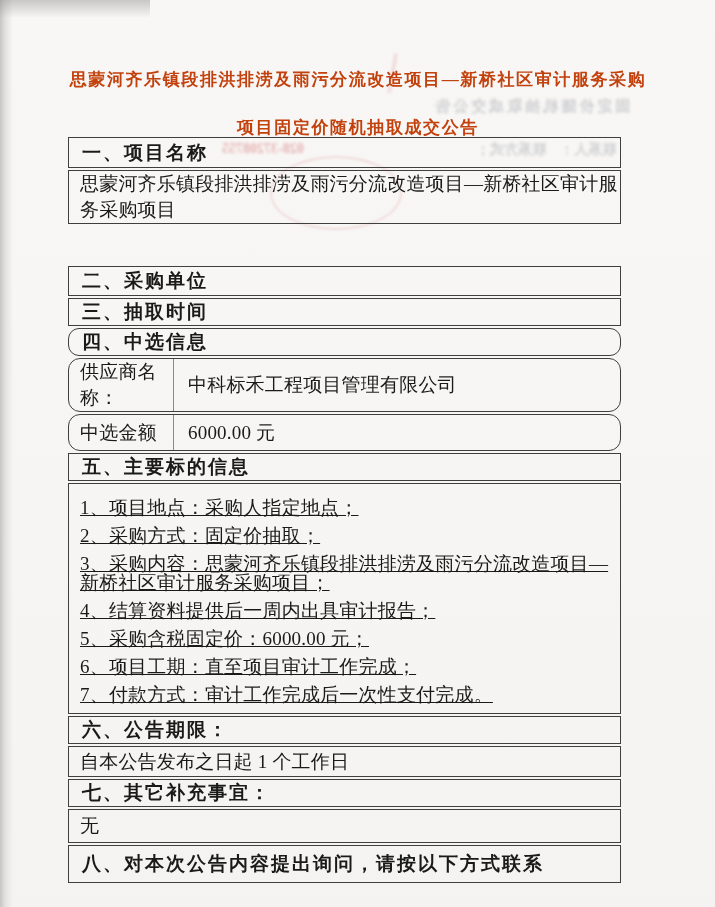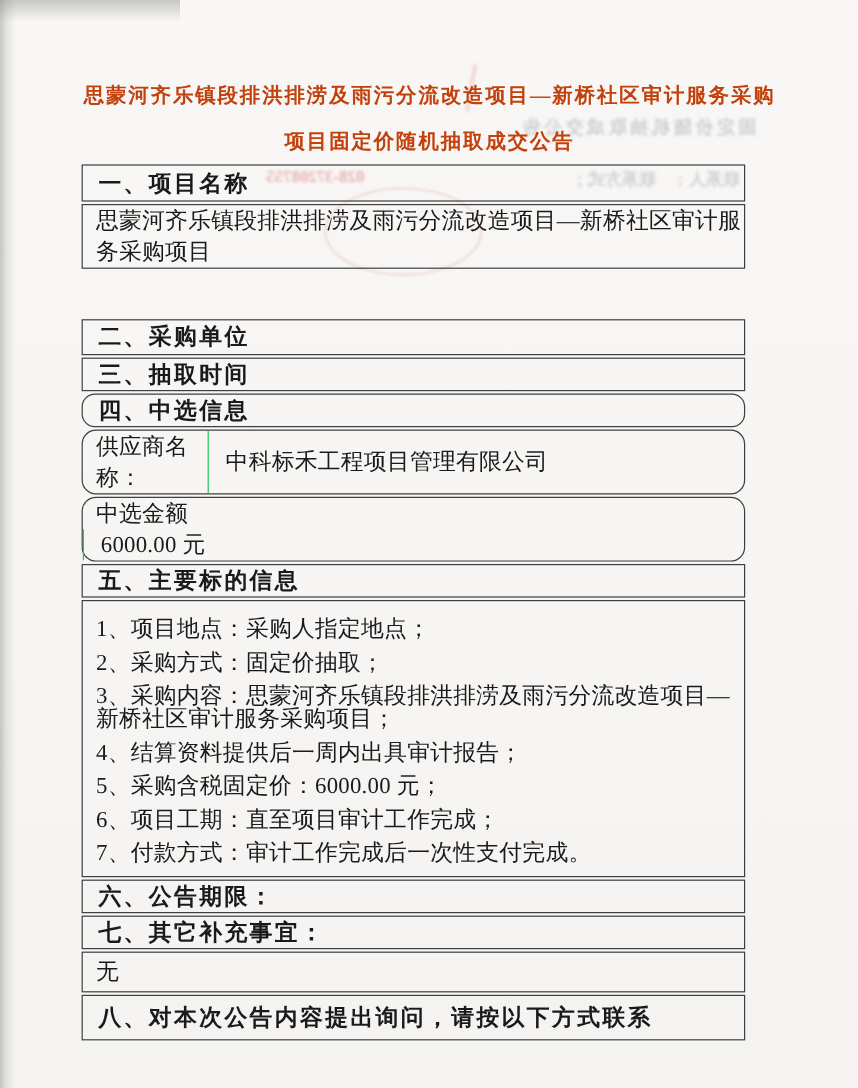--- a/index.html
+++ b/index.html
@@ -11,21 +11,21 @@
   }
   
   .edge-left{position:absolute;left:0;top:0;bottom:0;width:13px;
     background:linear-gradient(90deg,#c5c5c3 0%,#e2e1df 40%,rgba(246,245,243,0) 100%);}
   .edge-corner{position:absolute;left:0;top:0;width:150px;height:18px;
     background:linear-gradient(180deg,rgba(140,140,138,0.45),rgba(140,140,138,0));}
   
   .title-line{position:absolute;left:68px;width:580px;text-align:center;
     font-weight:bold;color:#c2410c;font-size:17px;letter-spacing:1.6px;line-height:24px;}
   #title1{top:68px;}
-  #title2{top:106px;}
+  #title2{top:116px;}
   
   .ghost{position:absolute;transform:scaleX(-1);filter:blur(1.5px);
     font-weight:bold;pointer-events:none;white-space:nowrap;}
   #ghost-upper{top:97px;left:415px;width:232px;font-size:15px;letter-spacing:3px;
     color:rgba(110,112,128,0.30);text-align:center;overflow:hidden;}
   #ghost-contact{top:141px;left:222px;width:394px;font-size:14px;
     display:flex;justify-content:space-between;overflow:hidden;}
   #ghost-contact .g-gray{color:rgba(115,118,132,0.30);}
   #ghost-contact .g-red{color:rgba(208,82,86,0.42);}
   #ghost-stamp{top:156px;left:270px;width:128px;height:70px;
@@ -40,21 +40,21 @@
   .row{border:1px solid #3f3f3f;box-sizing:border-box;display:flex;
     align-items:center;font-size:19px;background:transparent;}
   .row.section{font-weight:bold;padding-left:13px;letter-spacing:2px;}
   .row.text{padding-left:11px;letter-spacing:0.2px;}
   .row.pair{padding:0;align-items:stretch;border-radius:12px;}
   .pair .cell-label{width:104px;display:flex;align-items:center;
     padding-left:11px;box-sizing:border-box;letter-spacing:0.2px;}
   .pair .cell-value{flex:1;border-left:1px solid #22c55e;display:flex;
     align-items:center;padding-left:14px;letter-spacing:0.2px;}
   .row.list{display:block;padding:14px 11px 0 11px;}
-  .row.list p{margin:0 0 9px 0;line-height:19px;letter-spacing:0.2px;}
+  .row.list p{margin:0 0 9px 0;line-height:19px;letter-spacing:0.2px;text-decoration:underline;}
 </style>
 </head>
 <body>
 
 <div class="edge-left"></div>
 <div class="edge-corner"></div>
 
 <div class="ghost" id="ghost-upper">固定价随机抽取成交公告</div>
 <div class="ghost" id="ghost-contact">
   <span class="g-gray">联系人：　联系方式；</span>
@@ -69,31 +69,32 @@
 <div class="doc-table">
     <div class="row section" style="min-height: 31px;">一、项目名称</div>
     <div class="row text" style="min-height: 41px;">思蒙河齐乐镇段排洪排涝及雨污分流改造项目—新桥社区审计服务采购项目</div>
     <div class="row section" style="min-height: 30px; margin-top: 40px;">二、采购单位</div>
     <div class="row section" style="min-height: 28px;">三、抽取时间</div>
     <div class="row section" style="min-height: 28px; border-radius: 11px;">四、中选信息</div>
     <div class="row pair" style="min-height: 46px;">
       <div class="cell-label">供应商名称：</div>
       <div class="cell-value">中科标禾工程项目管理有限公司</div>
     </div>
-    <div class="row pair" style="min-height: 37px; flex-direction: column;">
+    <div class="row pair" style="min-height: 37px;">
       <div class="cell-label">中选金额</div>
       <div class="cell-value">6000.00 元</div>
     </div>
     <div class="row section" style="min-height: 28px;">五、主要标的信息</div>
     <div class="row list" style="min-height: 221px;">
       <p>1、项目地点：采购人指定地点；</p>
       <p>2、采购方式：固定价抽取；</p>
       <p>3、采购内容：思蒙河齐乐镇段排洪排涝及雨污分流改造项目—新桥社区审计服务采购项目；</p>
       <p>4、结算资料提供后一周内出具审计报告；</p>
       <p>5、采购含税固定价：6000.00 元；</p>
       <p>6、项目工期：直至项目审计工作完成；</p>
       <p>7、付款方式：审计工作完成后一次性支付完成。</p>
     </div>
     <div class="row section" style="min-height: 28px;">六、公告期限：</div>
+    <div class="row text" style="min-height: 31px;">自本公告发布之日起 1 个工作日</div>
     <div class="row section" style="min-height: 28px;">七、其它补充事宜：</div>
     <div class="row text" style="min-height: 34px;">无</div>
     <div class="row section" style="min-height: 38px;">八、对本次公告内容提出询问，请按以下方式联系</div>
   </div>
 
 </body></html>

